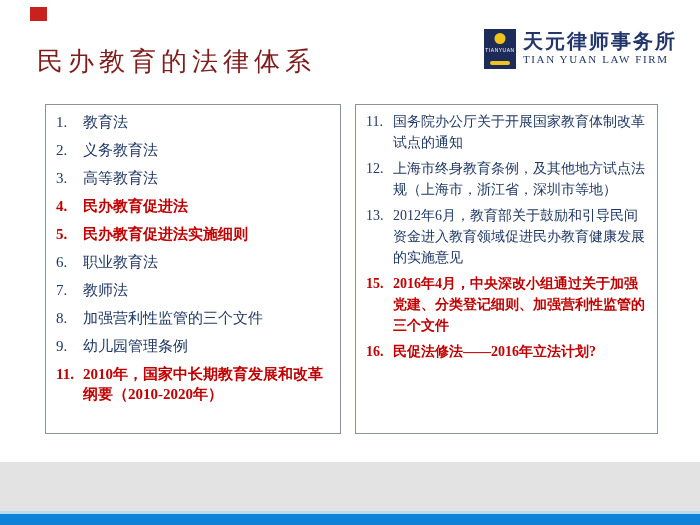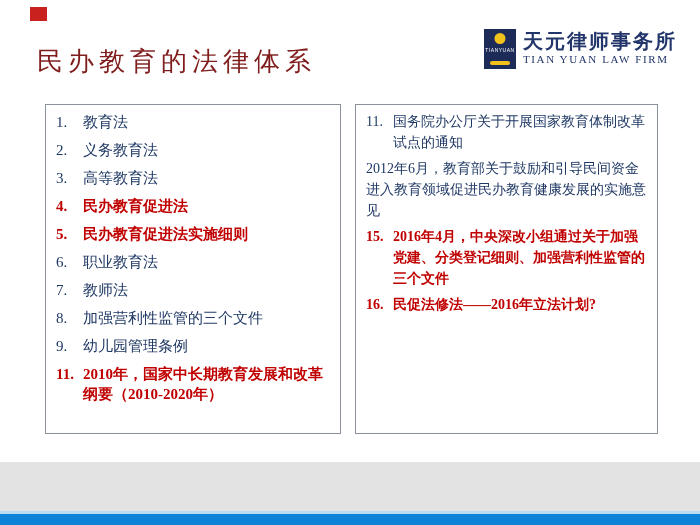--- a/index.html
+++ b/index.html
@@ -100,20 +100,25 @@
     </div>
   </div>
 
 <div class="box right-box">
 
 <div class="list-row">
       <span class="num">11.</span>
       <span class="txt">国务院办公厅关于开展国家教育体制改革试点的通知</span>
     </div>
     <div class="list-row">
+      <span class="num">12.</span>
+      <span class="txt">上海市终身教育条例，及其他地方试点法规（上海市，浙江省，深圳市等地）</span>
+    </div>
+    <div class="list-row">
+      <span class="num">13.</span>
       <span class="txt">2012年6月，教育部关于鼓励和引导民间资金进入教育领域促进民办教育健康发展的实施意见</span>
     </div>
     <div class="list-row highlight">
       <span class="num">15.</span>
       <span class="txt">2016年4月，中央深改小组通过关于加强党建、分类登记细则、加强营利性监管的三个文件</span>
     </div>
     <div class="list-row highlight">
       <span class="num">16.</span>
       <span class="txt">民促法修法——2016年立法计划?</span>
     </div>

